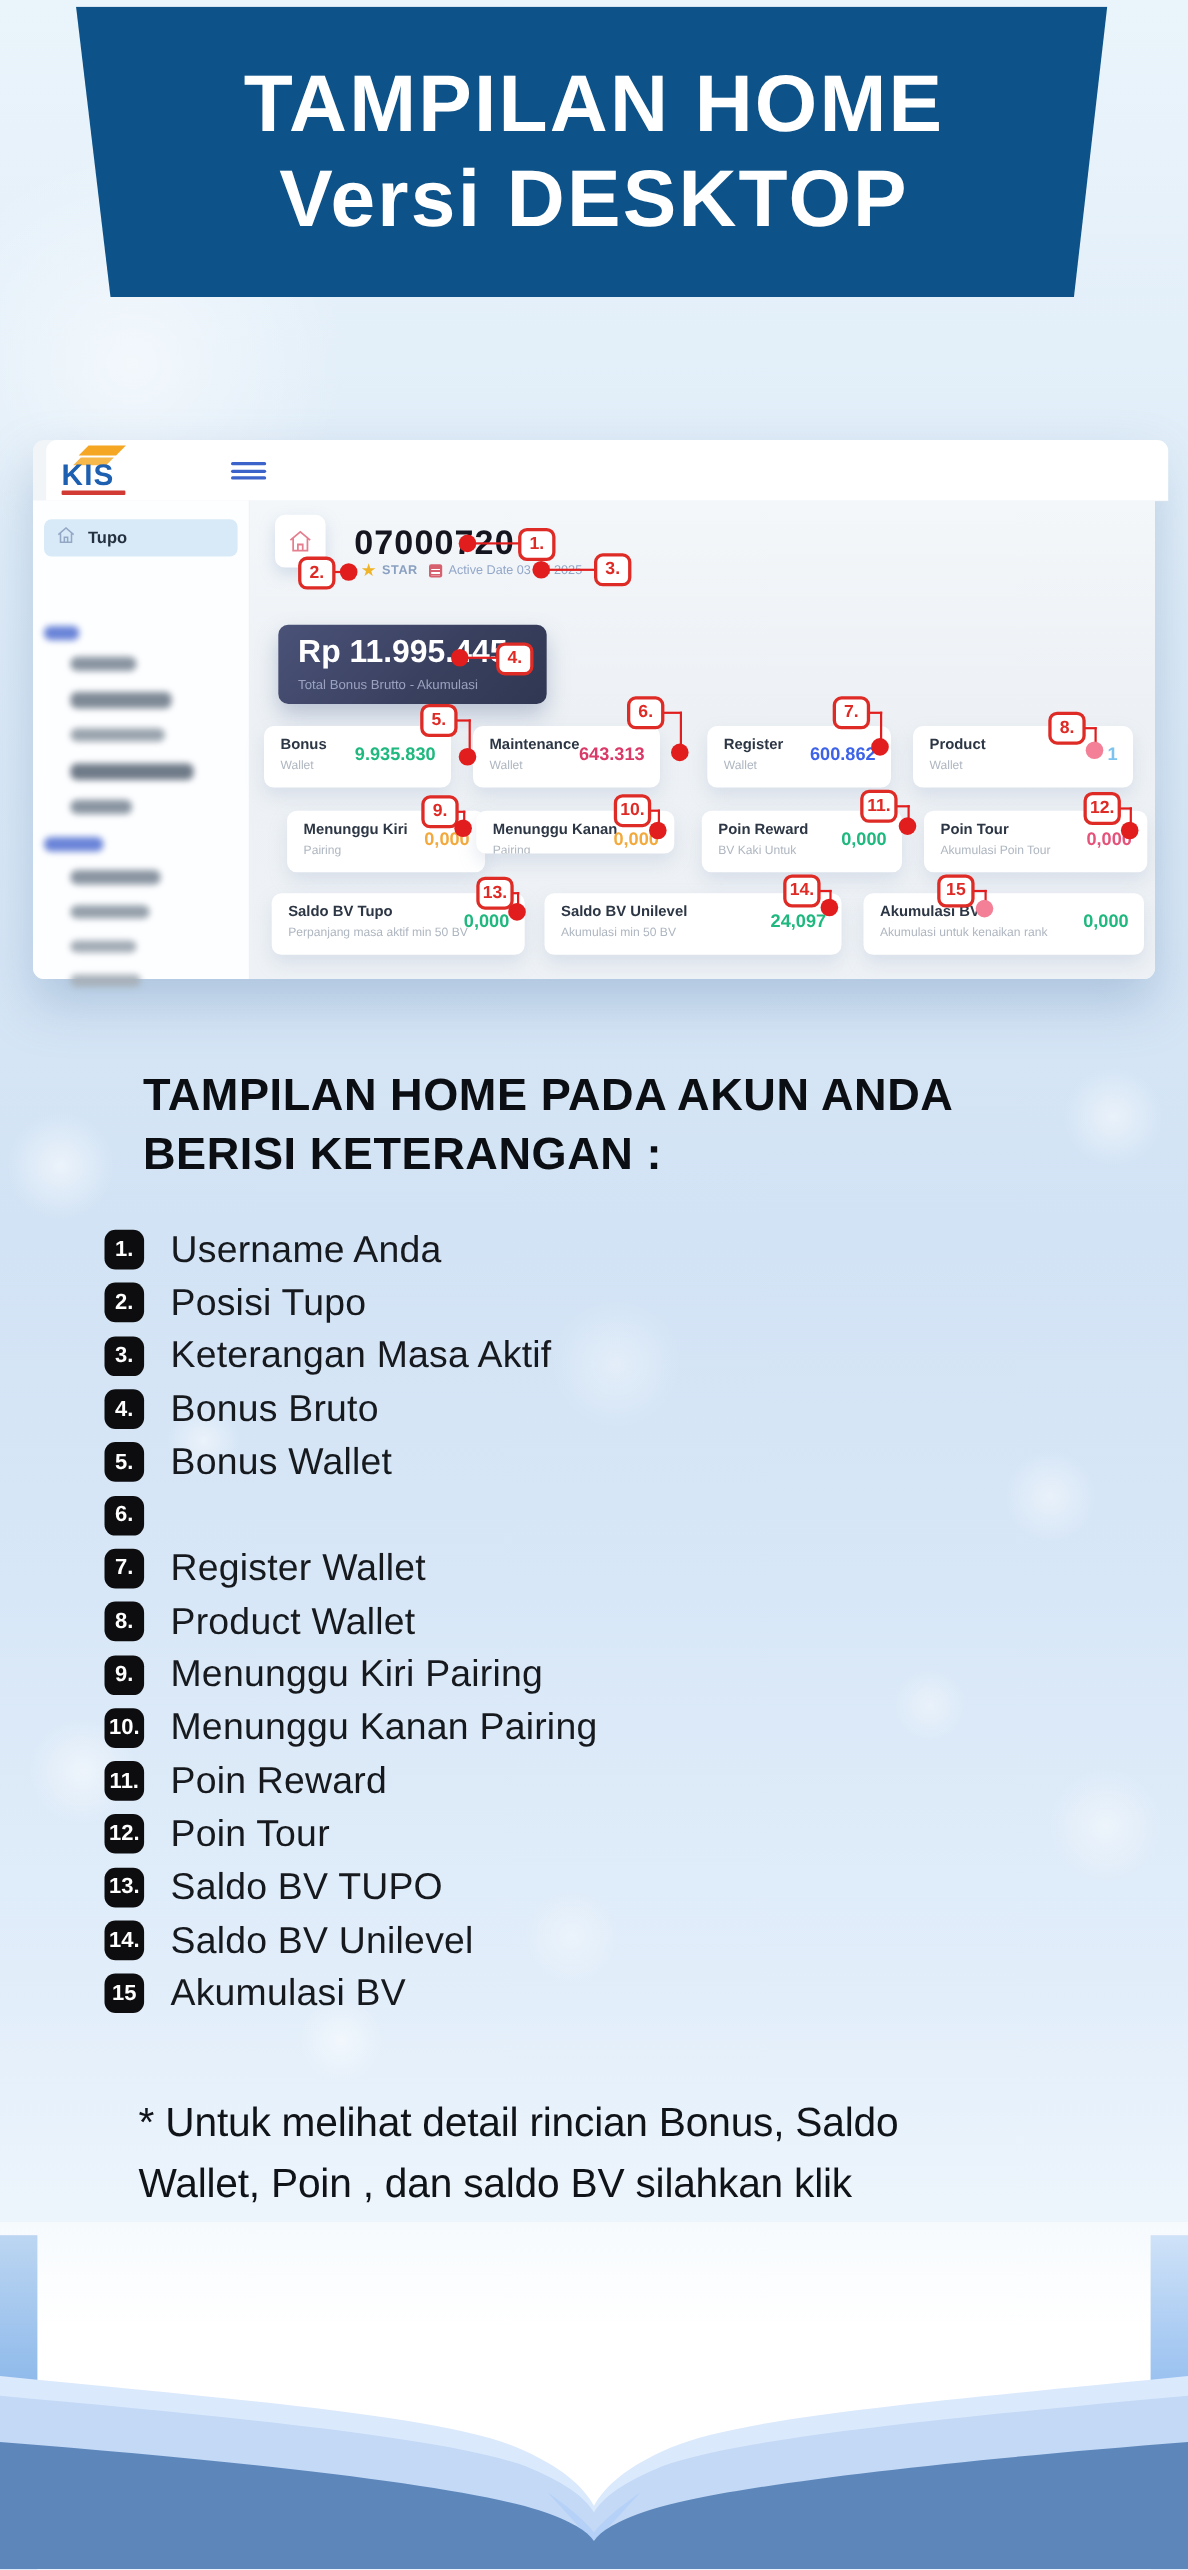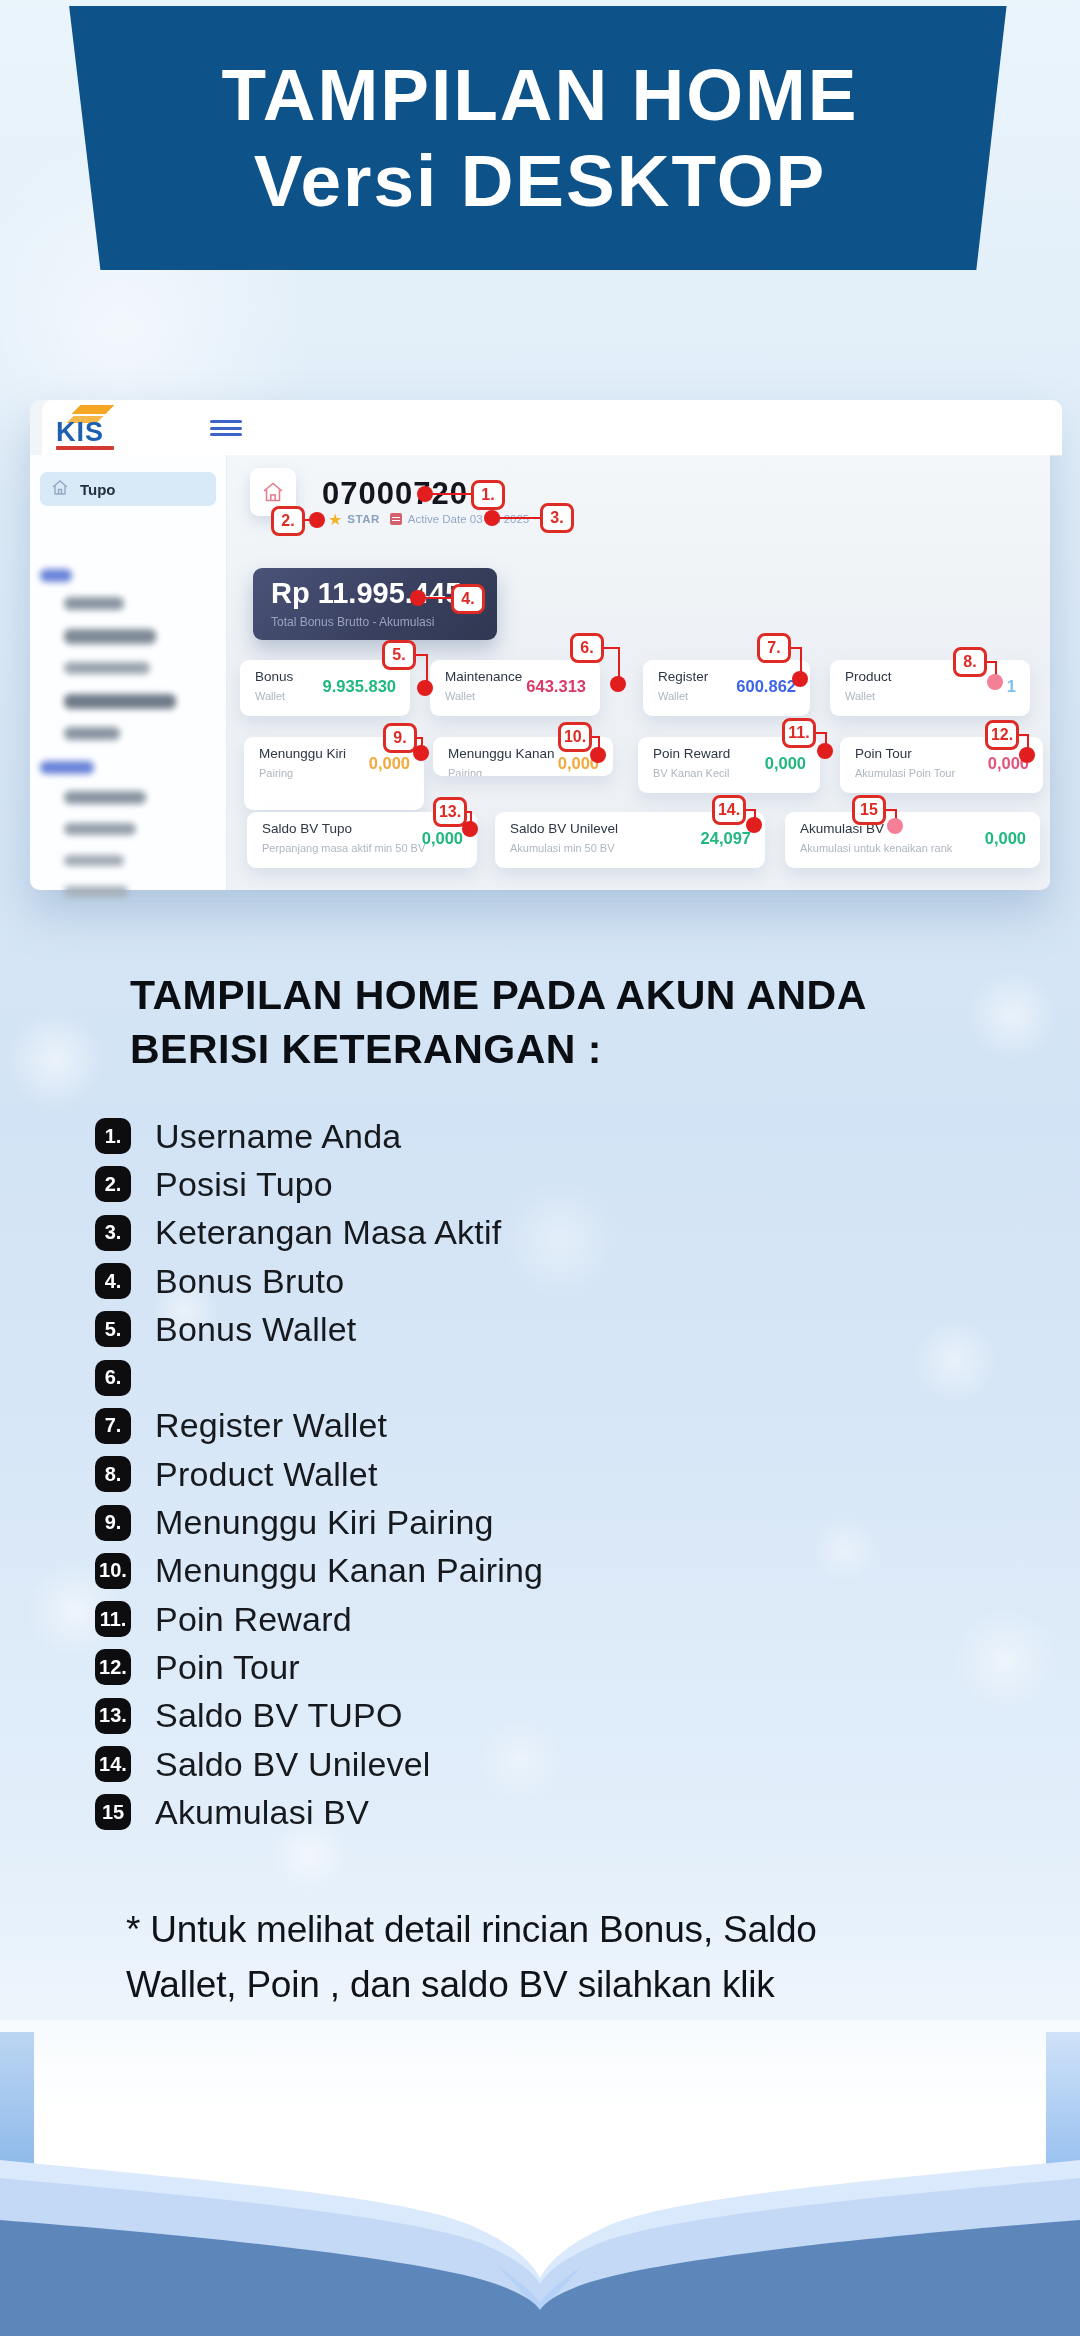--- a/index.html
+++ b/index.html
@@ -52,21 +52,21 @@
   .cal{width:12px;height:12px;background:#d6606d;border-radius:2px;position:relative;margin-right:6px;}
   .cal:after{content:"";position:absolute;left:2px;top:4px;right:2px;bottom:2px;background:repeating-linear-gradient(180deg,#fff 0 1.5px,#d6606d 1.5px 3px);}
   .active-date{font-size:11.5px;color:#93a7c9;}
   
   .bruto{position:absolute;left:223px;top:168px;width:244px;height:72px;border-radius:9px;
          background:linear-gradient(135deg,#4a5278 0%,#3a4160 55%,#303752 100%);box-shadow:0 10px 20px rgba(90,110,150,.35);}
   .bruto .val{position:absolute;left:18px;top:9px;font-size:29px;font-weight:700;color:#fff;}
   .bruto .lbl{position:absolute;left:18px;top:47px;font-size:12px;color:#9aa2c0;}
   
   .card{position:absolute;background:#fff;border-radius:9px;box-shadow:0 8px 16px rgba(160,175,200,.28);overflow:hidden;}
-  .card .t{position:absolute;left:15px;top:9px;font-size:13.5px;font-weight:400;color:#2c3644;white-space:nowrap;}
+  .card .t{position:absolute;left:15px;top:9px;font-size:13.5px;font-weight:700;color:#2c3644;white-space:nowrap;}
   .card .s{position:absolute;left:15px;top:30px;font-size:11px;color:#aeb6c0;white-space:nowrap;}
   .card .v{position:absolute;right:14px;top:17px;font-size:16.5px;font-weight:700;white-space:nowrap;}
   
   .badge{position:absolute;width:34px;height:30px;background:#fff;border:3px solid #de2b26;border-radius:8px;
          color:#de2b26;font-weight:700;font-size:16px;display:flex;align-items:center;justify-content:center;z-index:6;box-sizing:border-box;}
   .dot{position:absolute;width:16px;height:16px;border-radius:50%;background:#e11d1d;z-index:6;}
   .dot.pink{background:#f38096;}
   .conn-h{position:absolute;height:0;border-top:2.5px solid #e11d1d;z-index:5;}
   .conn-L{position:absolute;border-top:2.5px solid #e11d1d;border-right:2.5px solid #e11d1d;z-index:5;}
   
@@ -166,33 +166,33 @@
       <div class="t">Register</div>
       <div class="s">Wallet</div>
       <div class="v" style="color: rgb(61, 99, 232);">600.862</div>
     </div>
     <div class="card" style="left:800px;top:260px;width:200px;height:56px;">
       <div class="t">Product</div>
       <div class="s">Wallet</div>
       <div class="v" style="color: rgb(124, 196, 239);">1</div>
     </div>
 
-    <div class="card" style="left:214px;top:337px;width:180px;height:73px;text-align:right;">
+    <div class="card" style="left:231px;top:337px;width:180px;height:56px;text-align:right;">
       <div class="t">Menunggu Kiri</div>
       <div class="s">Pairing</div>
       <div class="v" style="color: rgb(243, 169, 60);">0,000</div>
     </div>
     <div class="card" style="left:403px;top:337px;width:180px;height:39px;">
       <div class="t">Menunggu Kanan</div>
       <div class="s">Pairing</div>
       <div class="v" style="color: rgb(243, 169, 60);">0,000</div>
     </div>
     <div class="card" style="left:608px;top:337px;width:182px;height:56px;">
       <div class="t">Poin Reward</div>
-      <div class="s">BV Kanan Kecil</div>
+      <div class="s">BV Kaki Untuk</div>
       <div class="v" style="color: rgb(31, 184, 126);">0,000</div>
     </div>
     <div class="card" style="left:810px;top:337px;width:203px;height:56px;">
       <div class="t">Poin Tour</div>
       <div class="s">Akumulasi Poin Tour</div>
       <div class="v" style="color: rgb(229, 83, 122);">0,000</div>
     </div>
 
     <div class="card" style="left:217px;top:412px;width:230px;height:56px;">
       <div class="t">Saldo BV Tupo</div>

